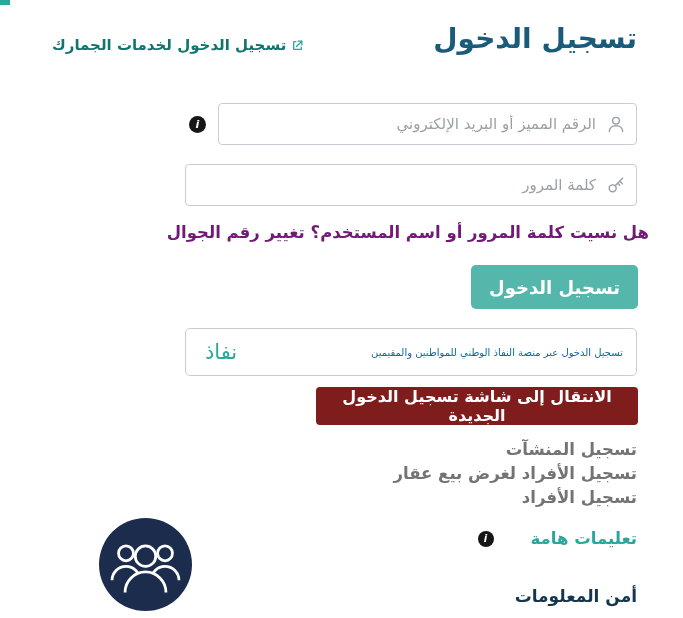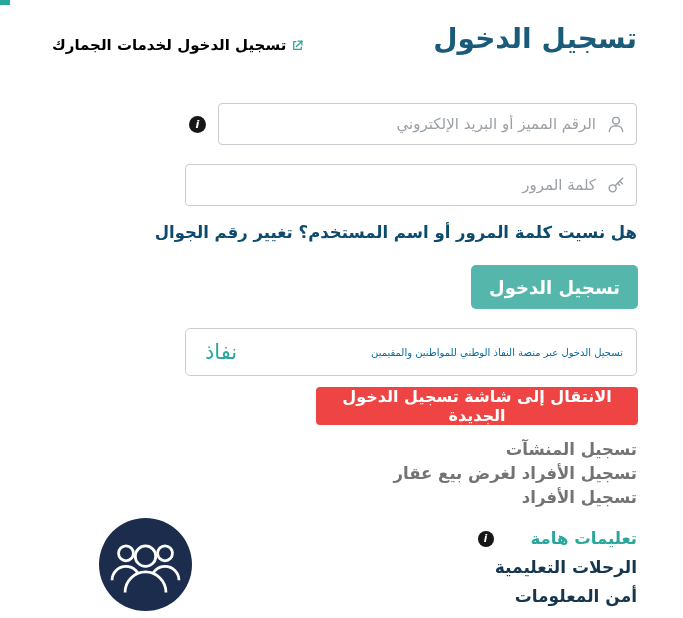--- a/index.html
+++ b/index.html
@@ -14,21 +14,21 @@
   .top-accent { position:absolute; top:0; left:0; width:10px; height:5px; background:#2aa79b; }
 
   .title {
     position:absolute; top:22px; right:46px;
     font-size:28px; font-weight:700; color:#1a5b7a;
   }
 
   .customs-link {
     position:absolute; top:36px; left:52px;
     display:flex; align-items:center; gap:5px;
-    color:#000000; font-size:15px; font-weight:700;
+    color:#0f766e; font-size:15px; font-weight:700;
     text-decoration:none; cursor:pointer; direction:rtl;
   }
   .ext-icon { display:flex; align-items:center; }
 
   .field { position:absolute; right:46px; height:42px; }
   .field-username { top:103px; left:218px; }
   .field-password { top:164px; left:185px; }
   .field input {
     width:100%; height:100%;
     border:1px solid #c9cdd1; border-radius:4px;
@@ -46,22 +46,22 @@
   .info-icon {
     width:17px; height:17px; border-radius:50%;
     background:#161616; color:#fff;
     font-size:11px; font-weight:700; font-style:italic;
     display:flex; align-items:center; justify-content:center;
     cursor:pointer; flex:0 0 auto;
   }
   .info-username { position:absolute; top:116px; left:189px; }
 
   .forgot-line {
-    position:absolute; top:223px; right:46px;
-    font-size:16.5px; font-weight:700; color:#0c4a6e;
+    position:absolute; top:223px; right:34px;
+    font-size:16.5px; font-weight:700; color:#701a75;
     white-space:nowrap;
   }
   .forgot-line span { cursor:pointer; }
 
   .login-btn {
     position:absolute; top:265px; right:45px; width:167px; height:44px;
     background:#55b7ac; color:#fff; border:none; border-radius:5px;
     font-family:"DejaVu Sans", sans-serif; font-size:18px; font-weight:700;
     cursor:pointer;
   }
@@ -72,21 +72,21 @@
     display:flex; align-items:center; padding:0 13px;
   }
   .nafath-desc { font-size:10px; color:#0369a1; }
   .nafath-logo {
     margin-right:auto; font-size:21px; font-weight:400; color:#2aa79b;
     padding-left:6px;
   }
 
   .new-login-btn {
     position:absolute; top:387px; right:45px; width:322px; height:38px;
-    background:#ef4444; color:#fff; border:none; border-radius:4px;
+    background:#7f1d1d; color:#fff; border:none; border-radius:4px;
     font-family:"DejaVu Sans", sans-serif; font-size:16px; font-weight:700;
     cursor:pointer;
   }
 
   .reg-links { position:absolute; top:438px; right:46px; text-align:right; }
   .reg-link {
     display:block; font-size:16.5px; font-weight:700; color:#737373;
     line-height:24px; text-decoration:none; cursor:pointer;
   }
 
@@ -169,21 +169,20 @@
     <a class="reg-link">تسجيل المنشآت</a>
     <a class="reg-link">تسجيل الأفراد لغرض بيع عقار</a>
     <a class="reg-link">تسجيل الأفراد</a>
   </nav>
 
   <div class="important-row">
     <span class="important-label">تعليمات هامة</span>
     <span class="info-icon">i</span>
   </div>
 
-  <a class="info-link trips">الرحلات التعليمية</a>
   <a class="info-link security">أمن المعلومات</a>
 
   <div class="people-logo">
     <svg viewBox="0 0 100 100" width="93" height="93">
       <circle cx="50" cy="50" r="50" fill="#1c2c4c"></circle>
       <circle cx="29" cy="38" r="8" fill="none" stroke="#fff" stroke-width="3"></circle>
       <path d="M14 67a15 15 0 0 1 30 0" fill="none" stroke="#fff" stroke-width="3"></path>
       <circle cx="71" cy="38" r="8" fill="none" stroke="#fff" stroke-width="3"></circle>
       <path d="M56 67a15 15 0 0 1 30 0" fill="none" stroke="#fff" stroke-width="3"></path>
       <circle cx="50" cy="41" r="11" fill="#1c2c4c" stroke="#fff" stroke-width="3"></circle>

